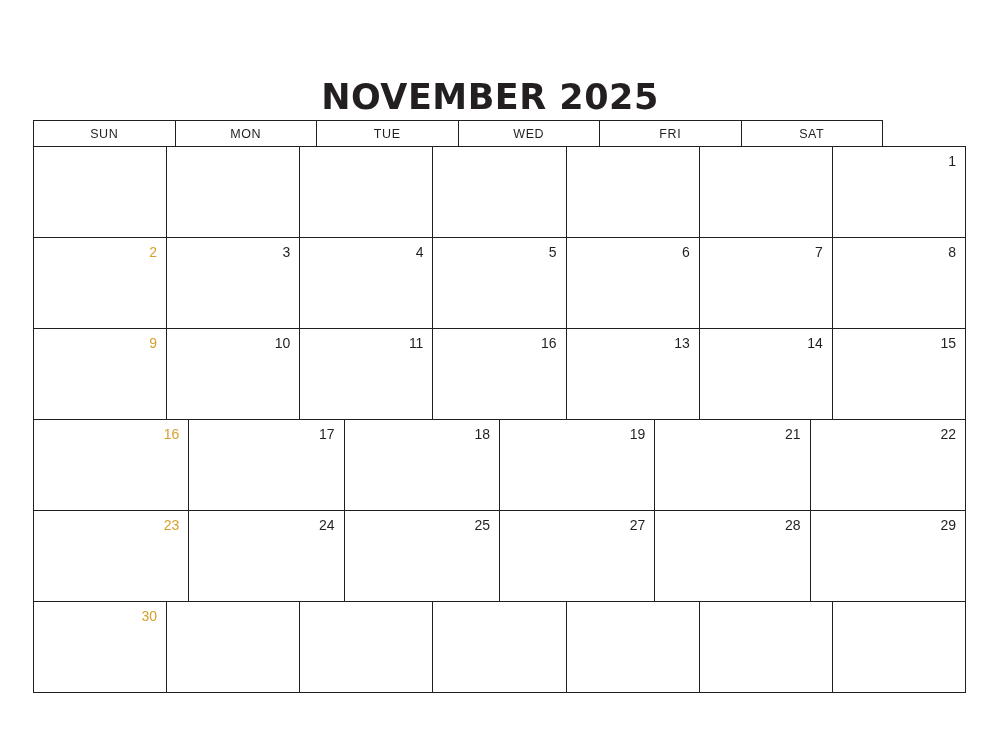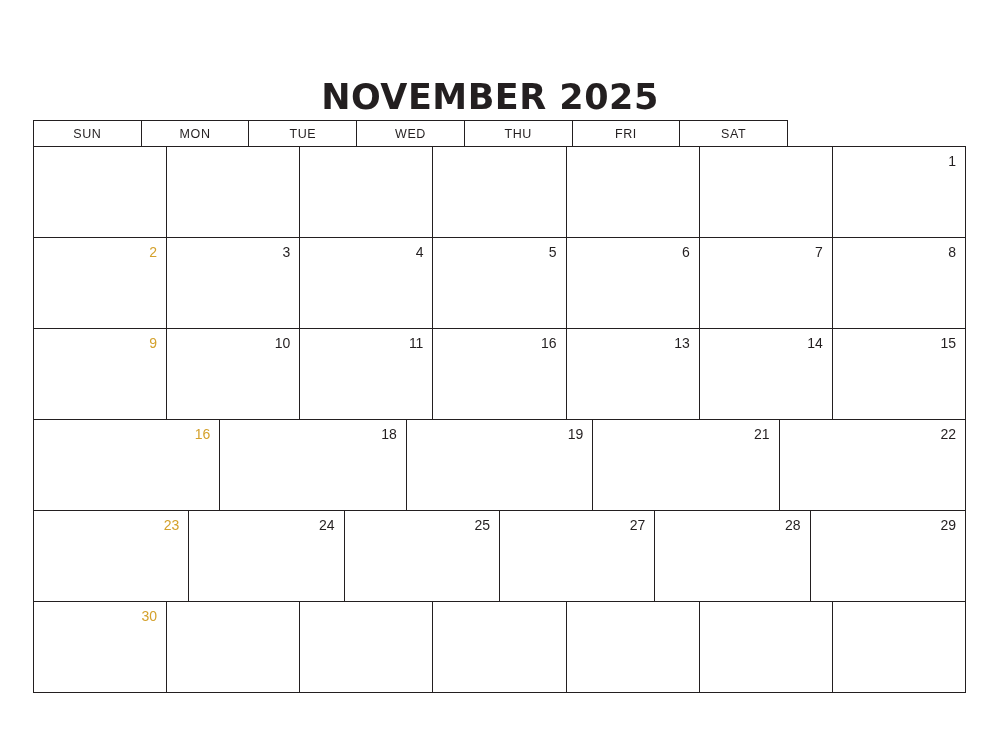--- a/index.html
+++ b/index.html
@@ -35,21 +35,21 @@
     white-space: nowrap;
   }
   .calendar {
     position: absolute;
     left: 33px;
     top: 120px;
     width: 933px;
   }
   .dow-row {
     display: flex;
-    width: 755px;
+    width: 850px;
     height: 26px;
     border: 1px solid #231f20;
     border-bottom: none;
     box-sizing: border-box;
   }
   .dow {
     flex: 1 1 0;
     display: flex;
     align-items: center;
     justify-content: center;
@@ -101,21 +101,20 @@
 
   <div class="title">NOVEMBER 2025</div>
 
   <div class="calendar">
 
     <div class="dow-row">
       <div class="dow">SUN</div>
       <div class="dow">MON</div>
       <div class="dow">TUE</div>
       <div class="dow">WED</div>
-      <div class="dow">THU</div>
       <div class="dow">FRI</div>
       <div class="dow">SAT</div>
     </div>
 
     <div class="weeks">
 
       <div class="week">
         <div class="day">
             <span class="daynum"></span>
           </div>
@@ -185,20 +184,23 @@
         <div class="day">
             <span class="daynum">15</span>
           </div>
       </div>
 
       <div class="week">
         <div class="day">
             <span class="daynum weekend">16</span>
           </div>
         <div class="day">
+            <span class="daynum">17</span>
+          </div>
+        <div class="day">
             <span class="daynum">18</span>
           </div>
         <div class="day">
             <span class="daynum">19</span>
           </div>
         <div class="day">
             <span class="daynum">21</span>
           </div>
         <div class="day">
             <span class="daynum">22</span>

